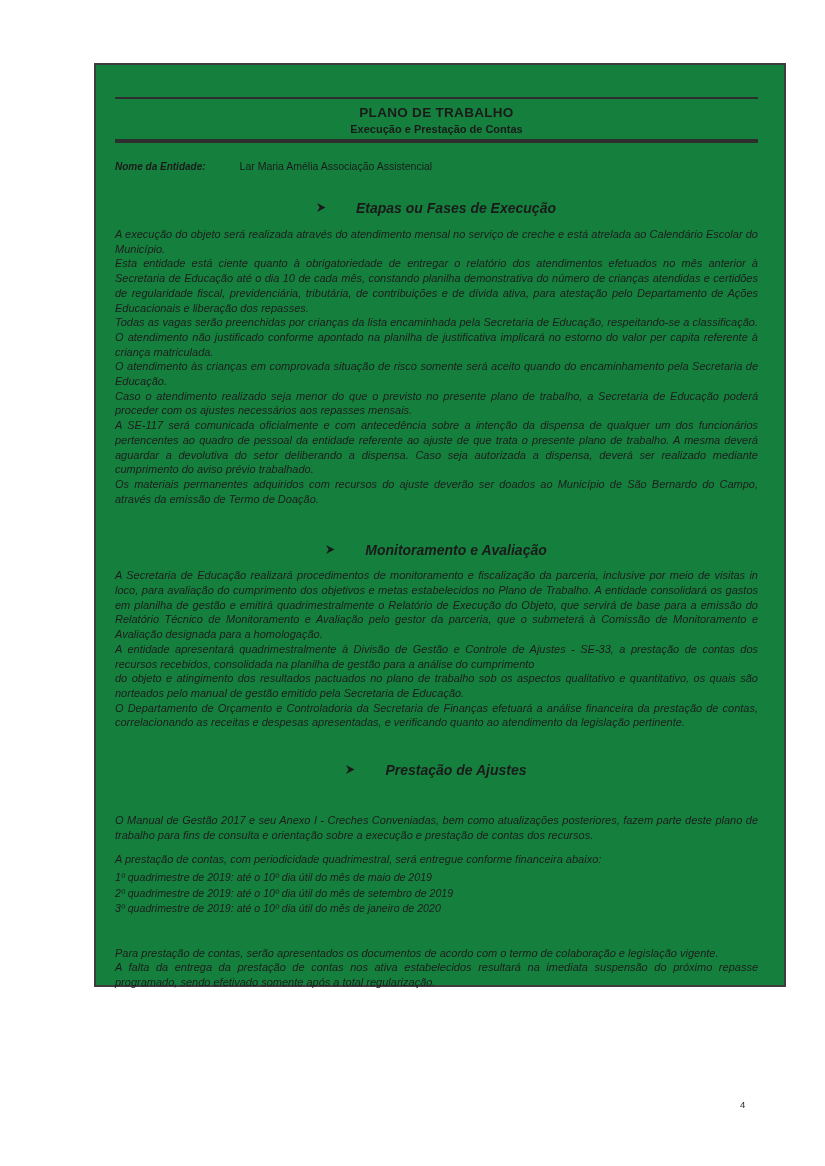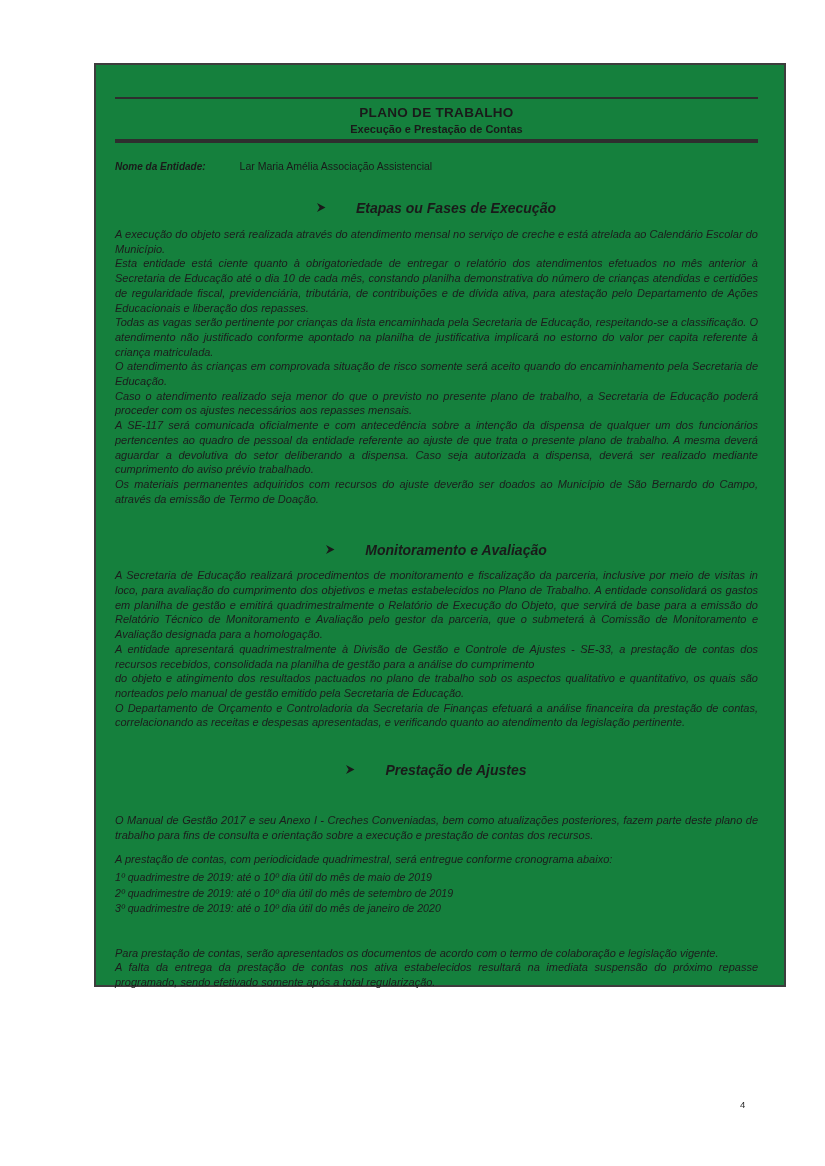--- a/index.html
+++ b/index.html
@@ -110,21 +110,21 @@
       <div class="section-heading heading-1">
         <span class="bullet-icon">
           <svg width="9" height="11" viewBox="0 0 9 11">
               <polygon points="0,1 8.5,5.5 0,10 2.6,5.5" fill="#1a1a1a"></polygon>
             </svg>
         </span>
         <span>Etapas ou Fases de Execução</span>
       </div>
       <p class="para">A execução do objeto será realizada através do atendimento mensal no serviço de creche e está atrelada ao Calendário Escolar do Município.</p>
       <p class="para">Esta entidade está ciente quanto à obrigatoriedade de entregar o relatório dos atendimentos efetuados no mês anterior à Secretaria de Educação até o dia 10 de cada mês, constando planilha demonstrativa do número de crianças atendidas e certidões de regularidade fiscal, previdenciária, tributária, de contribuições e de dívida ativa, para atestação pelo Departamento de Ações Educacionais e liberação dos repasses.</p>
-      <p class="para">Todas as vagas serão pertinente por crianças da lista encaminhada pela Secretaria de Educação, respeitando-se a classificação. O atendimento não justificado conforme apontado na planilha de justificativa implicará no estorno do valor per capita referente à criança matriculada.</p>
+      <p class="para">Todas as vagas serão preenchidas por crianças da lista encaminhada pela Secretaria de Educação, respeitando-se a classificação. O atendimento não justificado conforme apontado na planilha de justificativa implicará no estorno do valor per capita referente à criança matriculada.</p>
       <p class="para">O atendimento às crianças em comprovada situação de risco somente será aceito quando do encaminhamento pela Secretaria de Educação.</p>
       <p class="para">Caso o atendimento realizado seja menor do que o previsto no presente plano de trabalho, a Secretaria de Educação poderá proceder com os ajustes necessários aos repasses mensais.</p>
       <p class="para">A SE-117 será comunicada oficialmente e com antecedência sobre a intenção da dispensa de qualquer um dos funcionários pertencentes ao quadro de pessoal da entidade referente ao ajuste de que trata o presente plano de trabalho. A mesma deverá aguardar a devolutiva do setor deliberando a dispensa. Caso seja autorizada a dispensa, deverá ser realizado mediante cumprimento do aviso prévio trabalhado.</p>
       <p class="para">Os materiais permanentes adquiridos com recursos do ajuste deverão ser doados ao Município de São Bernardo do Campo, através da emissão de Termo de Doação.</p>
 
       <div class="section-heading heading-2">
         <span class="bullet-icon">
           <svg width="9" height="11" viewBox="0 0 9 11">
               <polygon points="0,1 8.5,5.5 0,10 2.6,5.5" fill="#1a1a1a"></polygon>
             </svg>
@@ -138,21 +138,21 @@
 
       <div class="section-heading heading-3">
         <span class="bullet-icon">
           <svg width="9" height="11" viewBox="0 0 9 11">
               <polygon points="0,1 8.5,5.5 0,10 2.6,5.5" fill="#1a1a1a"></polygon>
             </svg>
         </span>
         <span>Prestação de Ajustes</span>
       </div>
       <p class="para gap-below">O Manual de Gestão 2017 e seu Anexo I - Creches Conveniadas, bem como atualizações posteriores, fazem parte deste plano de trabalho para fins de consulta e orientação sobre a execução e prestação de contas dos recursos.</p>
-      <p class="para gap-small-below">A prestação de contas, com periodicidade quadrimestral, será entregue conforme cronograma abaixo:</p>
+      <p class="para gap-small-below">A prestação de contas, com periodicidade quadrimestral, será entregue conforme financeira abaixo:</p>
       <div class="schedule">
         <p class="sched-line">1º quadrimestre de 2019: até o 10º dia útil do mês de maio de 2019</p>
         <p class="sched-line">2º quadrimestre de 2019: até o 10º dia útil do mês de setembro de 2019</p>
         <p class="sched-line">3º quadrimestre de 2019: até o 10º dia útil do mês de janeiro de 2020</p>
       </div>
       <div class="closing-block">
         <p class="para">Para prestação de contas, serão apresentados os documentos de acordo com o termo de colaboração e legislação vigente.</p>
         <p class="para">A falta da entrega da prestação de contas nos ativa estabelecidos resultará na imediata suspensão do próximo repasse programado, sendo efetivado somente após a total regularização.</p>
       </div>
 

